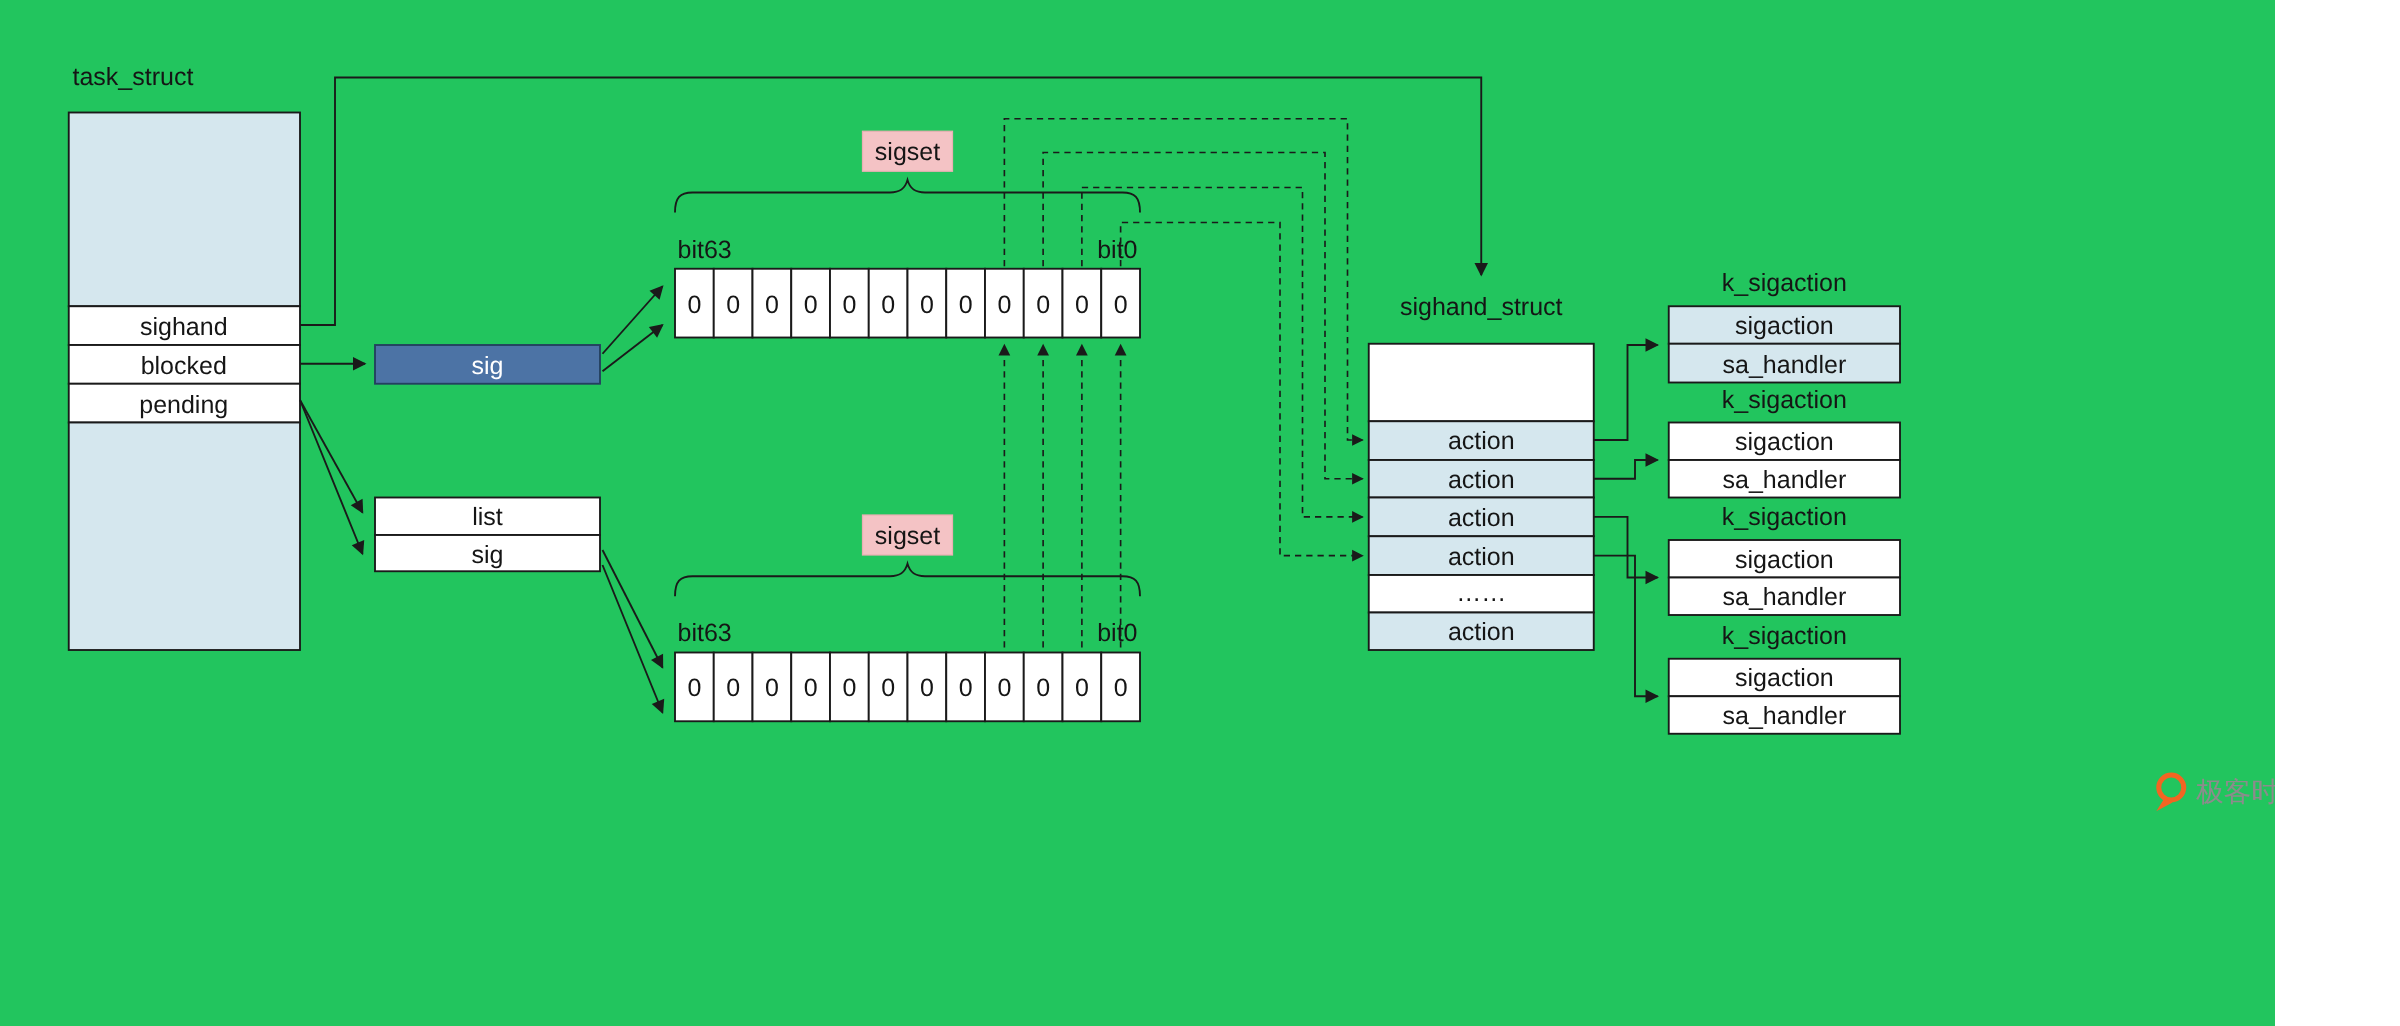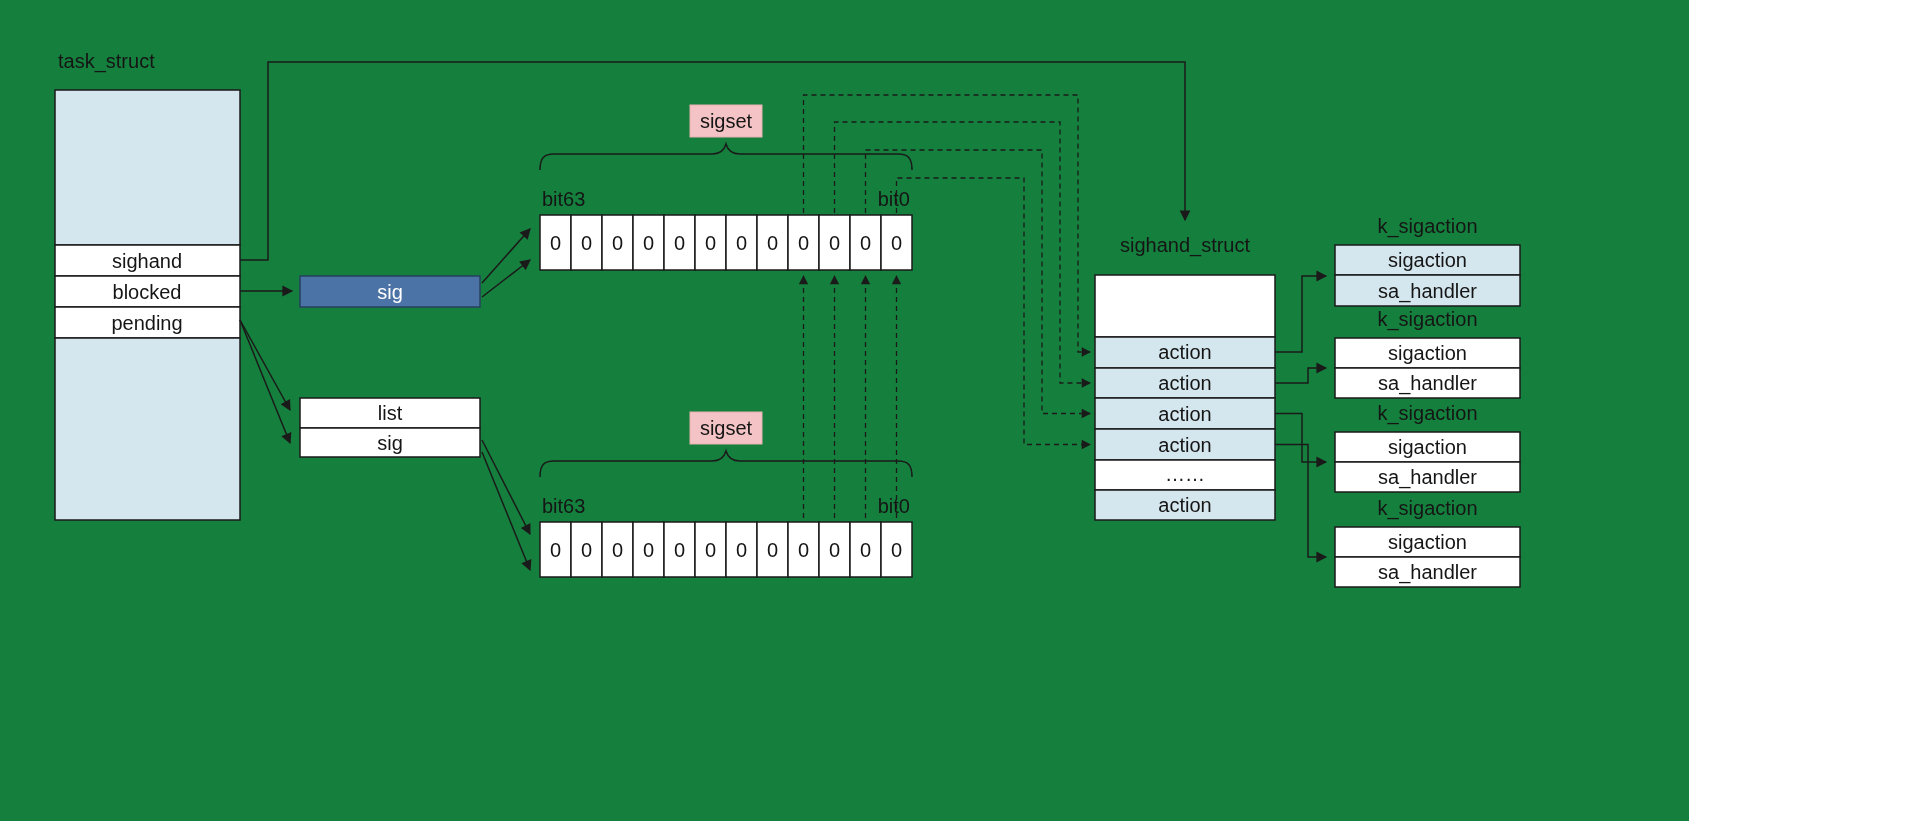--- a/index.html
+++ b/index.html
@@ -1,16 +1,16 @@
 <!DOCTYPE html>
 <html><head>
 <meta charset="utf-8">
 <style>
   html,body{margin:0;padding:0;background:#ffffff;}
-  .canvas{position:relative;width:1689px;height:821px;background:#15803d;overflow:hidden;}
+  .canvas{position:relative;width:1820px;height:821px;background:#22c55e;overflow:hidden;}
   svg{display:block;font-family:"Liberation Sans","DejaVu Sans",sans-serif;}
   text{font-family:"Liberation Sans","DejaVu Sans",sans-serif;font-size:20px;fill:#151515;}
   .t-white{fill:#ffffff;}
   .t-center{text-anchor:middle;}
   .t-end{text-anchor:end;}
   .t-watermark{fill:#8c8c8c;font-size:22px;}
   .box{fill:#ffffff;stroke:#1a1a1a;stroke-width:1.5;}
   .box-blue{fill:#d5e7ee;stroke:#1a1a1a;stroke-width:1.5;}
   .box-dark{fill:#4c73a5;stroke:#24405f;stroke-width:1.5;}
   .box-pink{fill:#f4c3c5;stroke:#eab0b3;stroke-width:1;}

